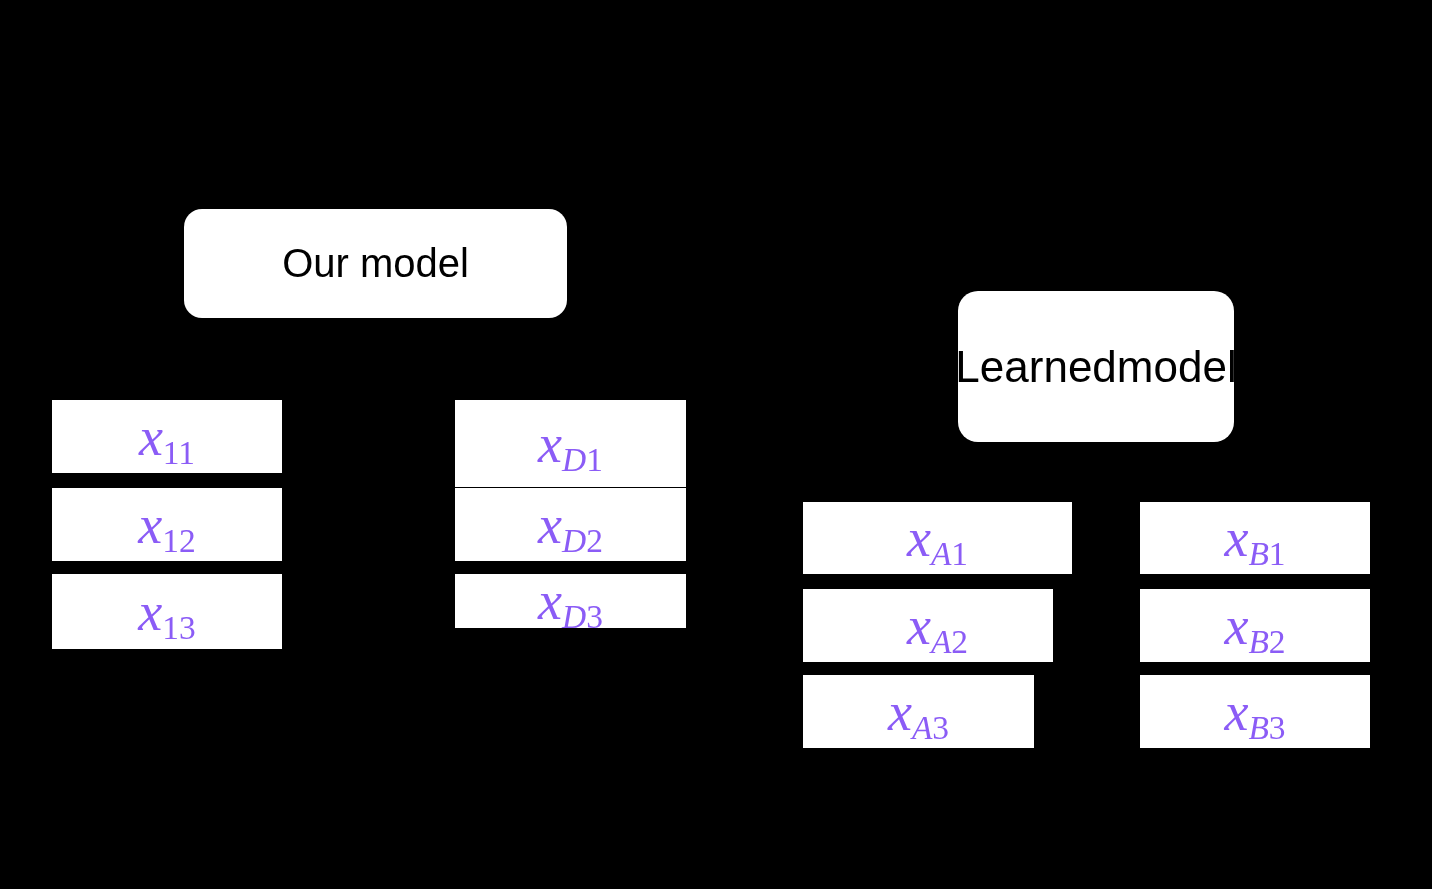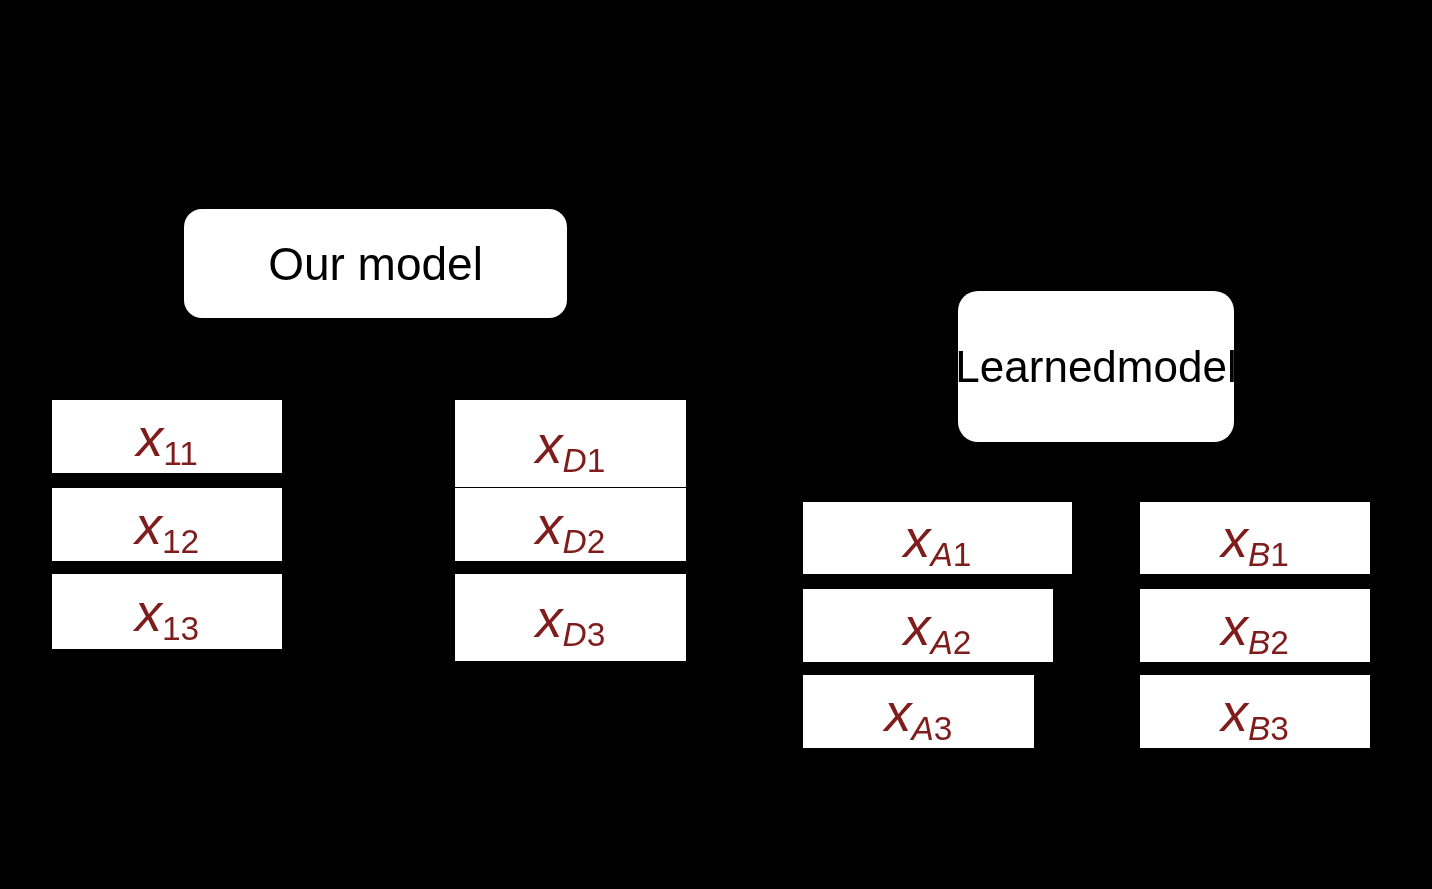--- a/index.html
+++ b/index.html
@@ -25,45 +25,45 @@
     text-align: center;
     font-family: "Liberation Sans", sans-serif;
     font-weight: 300;
   }
   .pill-our {
     left: 184px;
     top: 209px;
     width: 383px;
     height: 109px;
     border-radius: 18px;
-    font-size: 46px;
+    font-size: 40px;
   }
   .pill-learned {
     left: 958px;
     top: 291px;
     width: 276px;
     height: 151px;
     border-radius: 20px;
     font-size: 44px;
     line-height: 60px;
     flex-direction: row;
   }
   .cell {
     position: absolute;
     background: #ffffff;
     display: flex;
     align-items: center;
     justify-content: center;
   }
   .math {
-    font-family: Liberation Sans, sans-serif;
+    font-family: Liberation Serif, serif;
     font-style: italic;
     font-size: 54px;
     line-height: 1;
-    color: #7f1d1d;
+    color: #8b5cf6;
     white-space: nowrap;
   }
   .math .sub {
     font-size: 0.62em;
     position: relative;
     top: 0.28em;
   }
   .math .sub .sub-i {
     font-style: italic;
   }
@@ -94,21 +94,21 @@
   <div class="cell" style="left:52px; top:574px; width:230px; height:75px;">
     <span class="math"><span>x</span><span class="sub"><span class="sub-i"></span><span class="sub-r">13</span></span></span>
   </div>
 
   <div class="cell" style="left:455px; top:400px; width:231px; height:87px;">
     <span class="math"><span>x</span><span class="sub"><span class="sub-i">D</span><span class="sub-r">1</span></span></span>
   </div>
   <div class="cell" style="left:455px; top:488px; width:231px; height:73px;">
     <span class="math"><span>x</span><span class="sub"><span class="sub-i">D</span><span class="sub-r">2</span></span></span>
   </div>
-  <div class="cell" style="left:455px; top:574px; width:231px; height:87px;">
+  <div class="cell" style="left:455px; top:574px; width:231px; height:54px;">
     <span class="math"><span>x</span><span class="sub"><span class="sub-i">D</span><span class="sub-r">3</span></span></span>
   </div>
 
   <div class="cell" style="left:803px; top:502px; width:269px; height:72px;">
     <span class="math"><span>x</span><span class="sub"><span class="sub-i">A</span><span class="sub-r">1</span></span></span>
   </div>
   <div class="cell" style="left:803px; top:589px; width:231px; height:73px;padding-left:19px;">
     <span class="math"><span>x</span><span class="sub"><span class="sub-i">A</span><span class="sub-r">2</span></span></span>
   </div>
   <div class="cell" style="left:803px; top:675px; width:231px; height:73px;">

